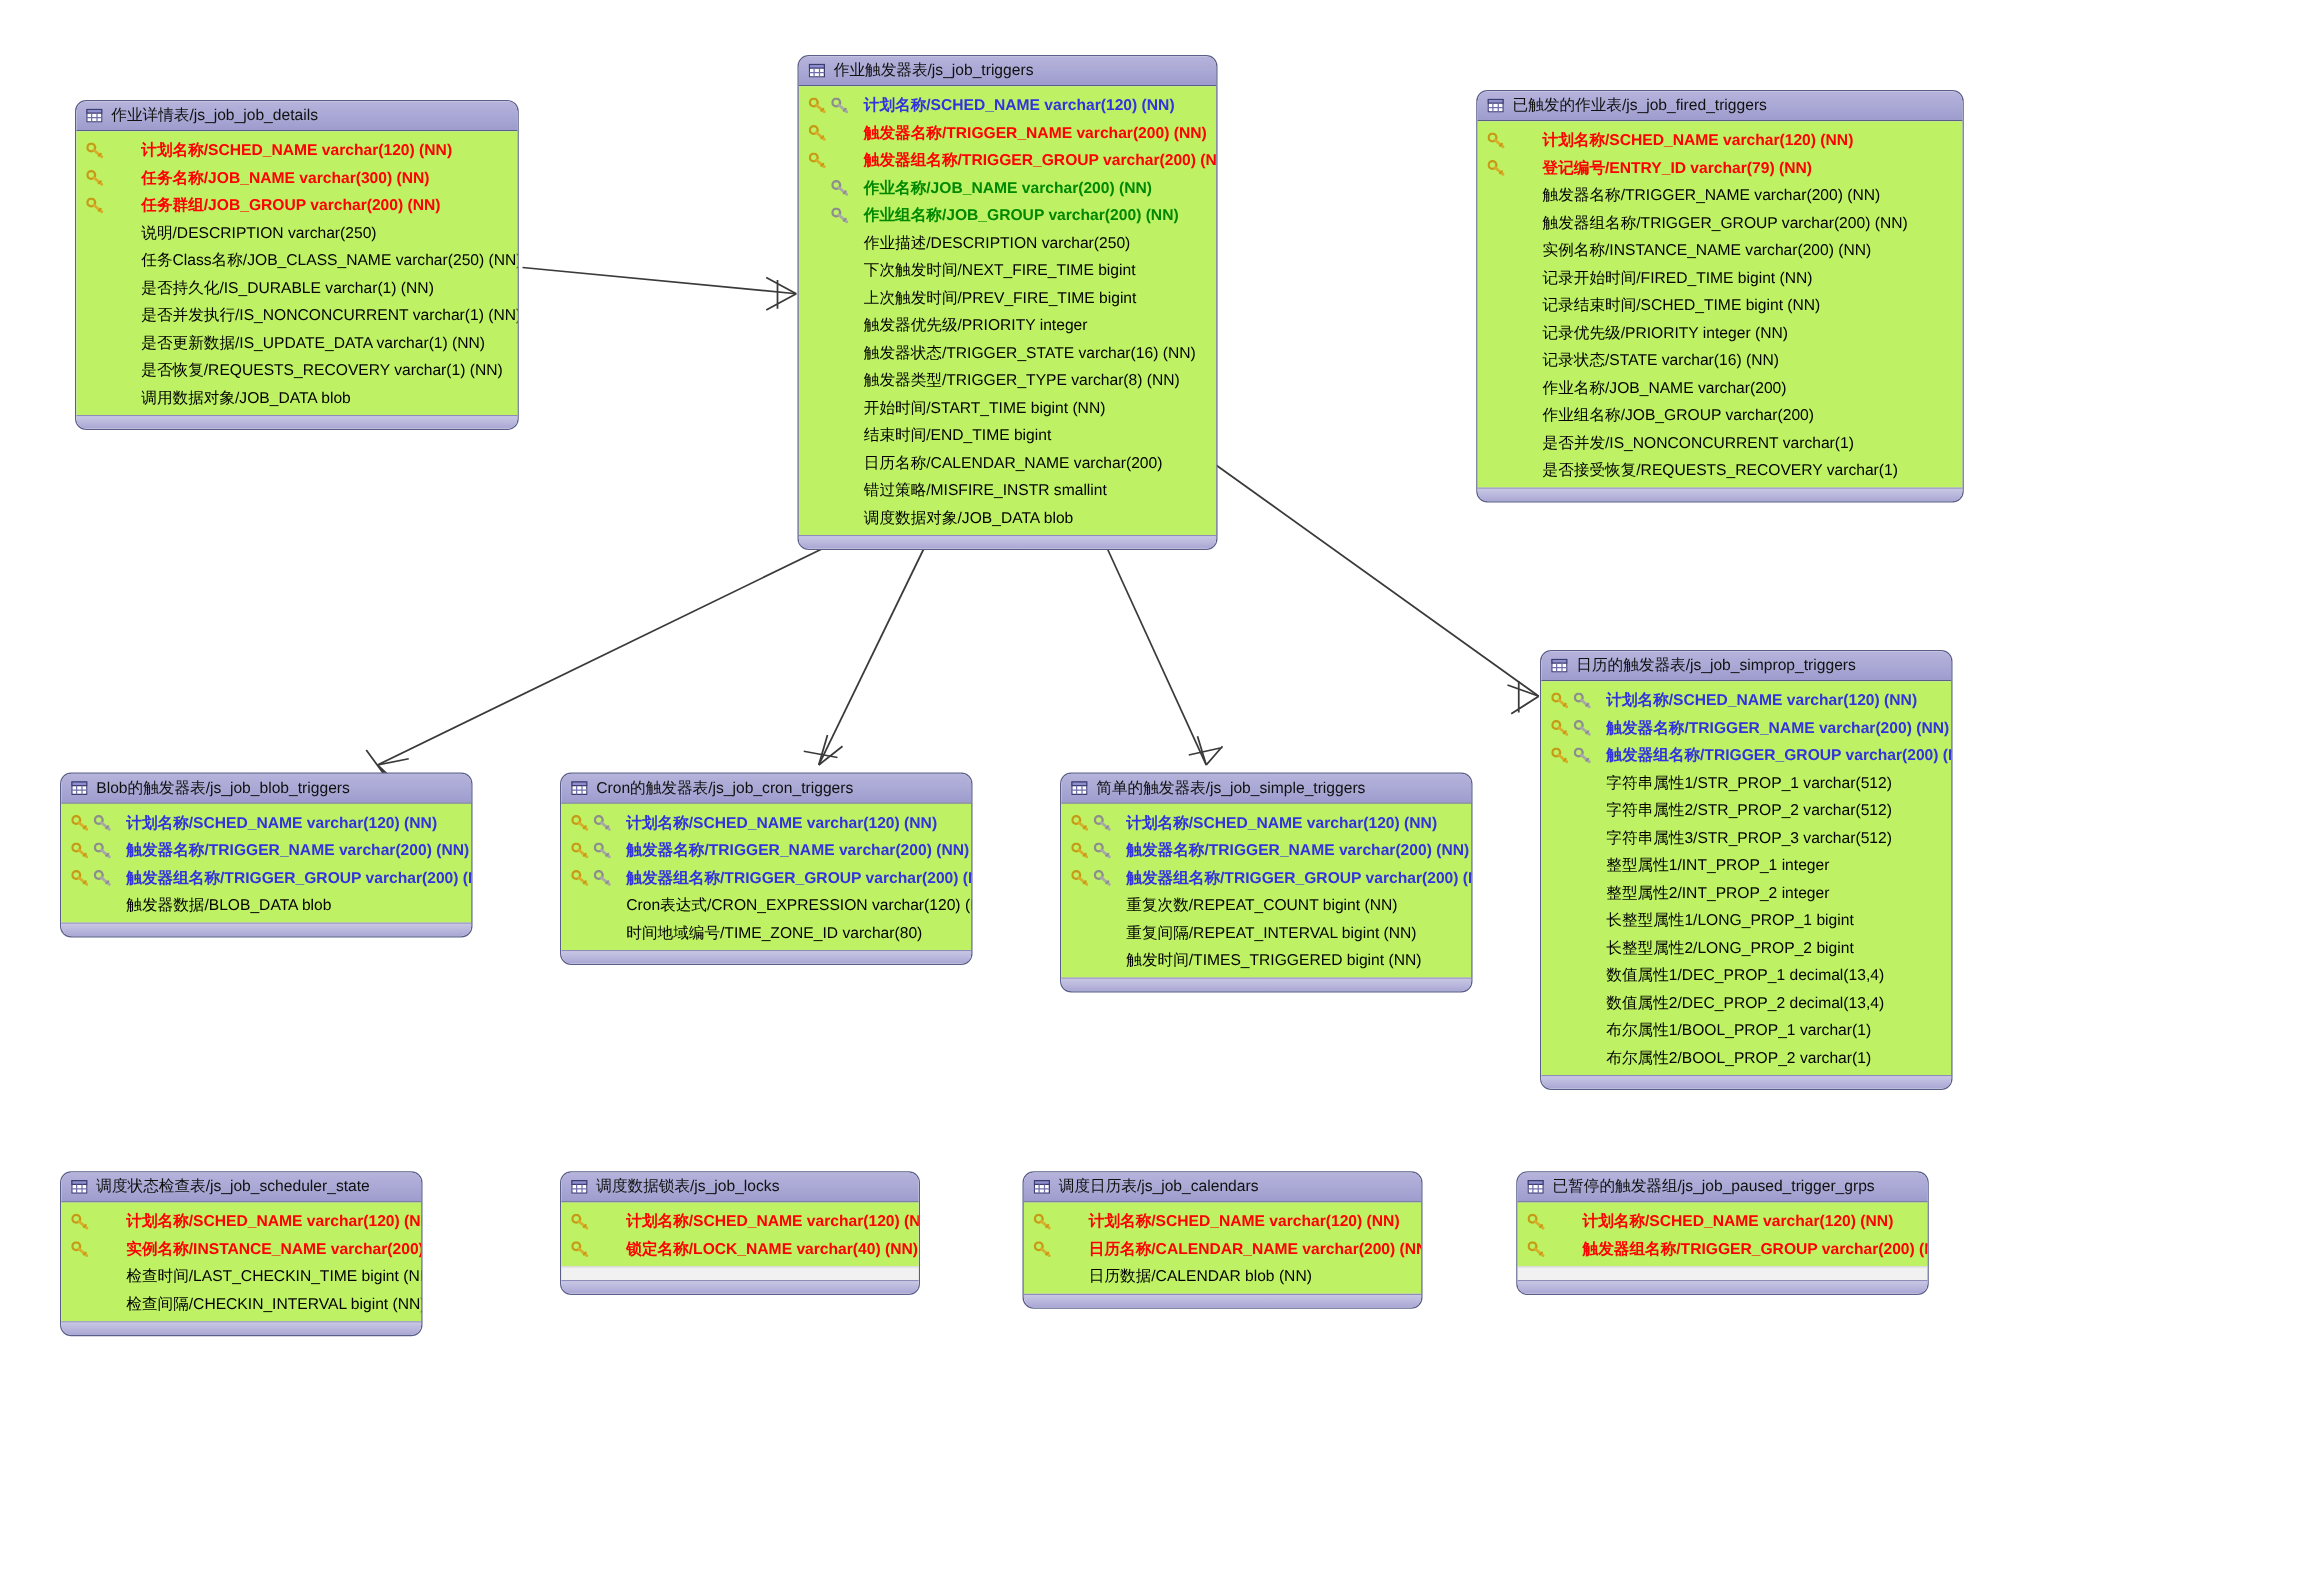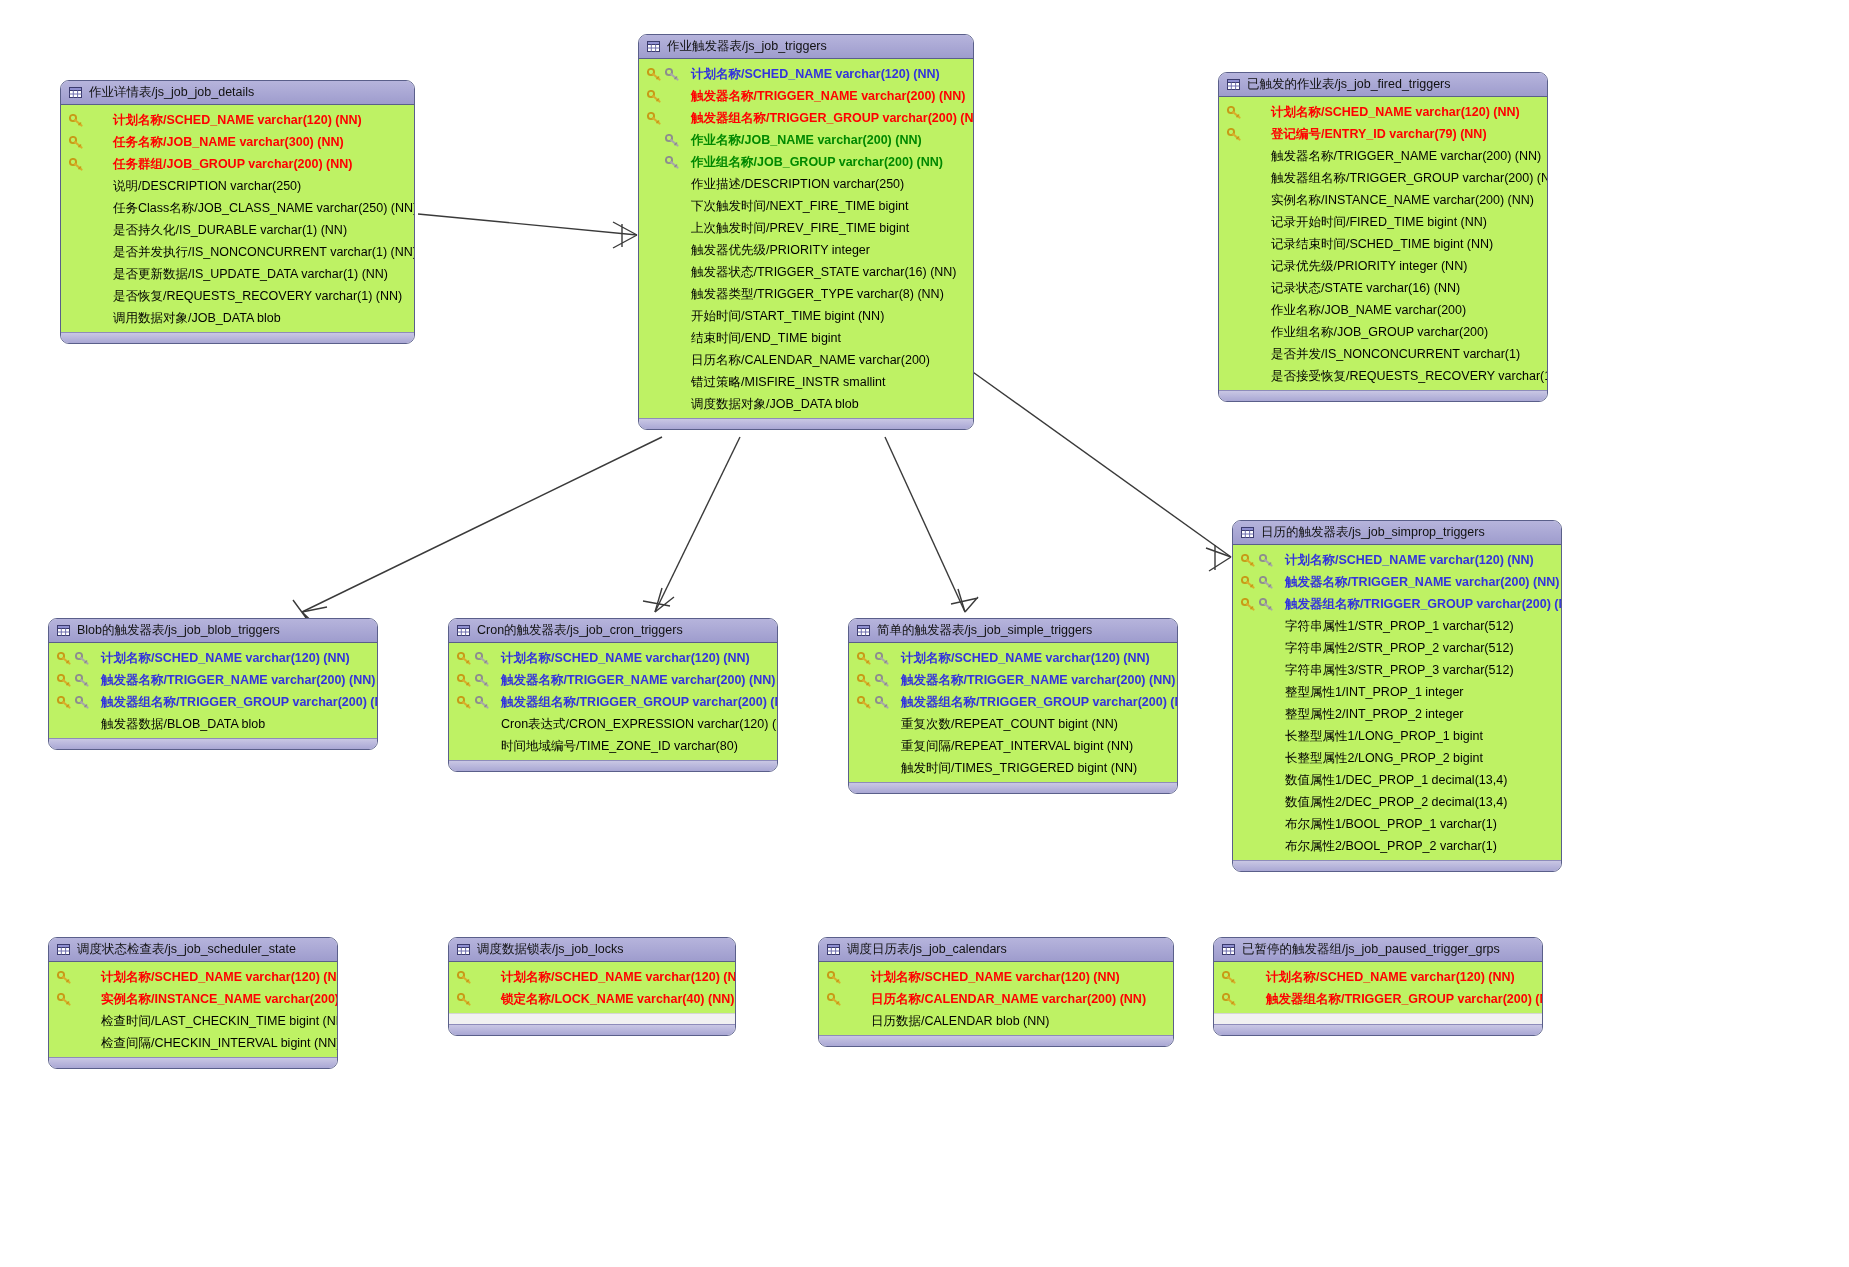--- a/index.html
+++ b/index.html
@@ -190,21 +190,21 @@
     <span class="attr-label">是否恢复/REQUESTS_RECOVERY varchar(1) (NN)</span>
   </div>
           <div class="attr plain">
     <span class="keys"></span>
     <span class="attr-label">调用数据对象/JOB_DATA blob</span>
   </div>
         </div>
 
     <div class="entity-footer"></div>
   </div>
-      <div class="entity" style="left: 638px; top: 34px; width: 336px;">
+      <div class="entity" style="left: 638px; top: 44px; width: 336px;">
     <div class="entity-header">
       <svg class="tbl-icon" viewBox="0 0 13 11">
         <rect x="0.5" y="0.5" width="12" height="10" fill="#ffffff" stroke="#3b3b6e"></rect>
         <rect x="0.5" y="0.5" width="12" height="3" fill="#8f8fd0" stroke="#3b3b6e"></rect>
         <line x1="4.3" y1="3.5" x2="4.3" y2="10.5" stroke="#6f6fae"></line>
         <line x1="8.6" y1="3.5" x2="8.6" y2="10.5" stroke="#6f6fae"></line>
         <line x1="0.5" y1="7" x2="12.5" y2="7" stroke="#6f6fae"></line>
       </svg>
       <span class="entity-title">作业触发器表/js_job_triggers</span>
     </div>
@@ -307,21 +307,21 @@
     <span class="attr-label">错过策略/MISFIRE_INSTR smallint</span>
   </div>
           <div class="attr plain">
     <span class="keys"></span>
     <span class="attr-label">调度数据对象/JOB_DATA blob</span>
   </div>
         </div>
 
     <div class="entity-footer"></div>
   </div>
-      <div class="entity" style="left: 1218px; top: 72px; width: 330px;">
+      <div class="entity" style="left: 1181px; top: 72px; width: 390px;">
     <div class="entity-header">
       <svg class="tbl-icon" viewBox="0 0 13 11">
         <rect x="0.5" y="0.5" width="12" height="10" fill="#ffffff" stroke="#3b3b6e"></rect>
         <rect x="0.5" y="0.5" width="12" height="3" fill="#8f8fd0" stroke="#3b3b6e"></rect>
         <line x1="4.3" y1="3.5" x2="4.3" y2="10.5" stroke="#6f6fae"></line>
         <line x1="8.6" y1="3.5" x2="8.6" y2="10.5" stroke="#6f6fae"></line>
         <line x1="0.5" y1="7" x2="12.5" y2="7" stroke="#6f6fae"></line>
       </svg>
       <span class="entity-title">已触发的作业表/js_job_fired_triggers</span>
     </div>
@@ -779,21 +779,21 @@
                 <path d="M6,6 L12.5,11.5" stroke="#d9ae2a" stroke-width="2.2" stroke-linecap="round"></path>
                 <path d="M10,10.6 L11.6,9" stroke="#c79a16" stroke-width="1.6" stroke-linecap="round"></path>
               </svg>
             </span>
     <span class="attr-label">锁定名称/LOCK_NAME varchar(40) (NN)</span>
   </div>
         </div>
     <div class="entity-spacer" style="display: block;"></div>
     <div class="entity-footer"></div>
   </div>
-      <div class="entity" style="left: 818px; top: 937px; width: 356px;">
+      <div class="entity" style="left: 818px; top: 937px; width: 320px;">
     <div class="entity-header">
       <svg class="tbl-icon" viewBox="0 0 13 11">
         <rect x="0.5" y="0.5" width="12" height="10" fill="#ffffff" stroke="#3b3b6e"></rect>
         <rect x="0.5" y="0.5" width="12" height="3" fill="#8f8fd0" stroke="#3b3b6e"></rect>
         <line x1="4.3" y1="3.5" x2="4.3" y2="10.5" stroke="#6f6fae"></line>
         <line x1="8.6" y1="3.5" x2="8.6" y2="10.5" stroke="#6f6fae"></line>
         <line x1="0.5" y1="7" x2="12.5" y2="7" stroke="#6f6fae"></line>
       </svg>
       <span class="entity-title">调度日历表/js_job_calendars</span>
     </div>

